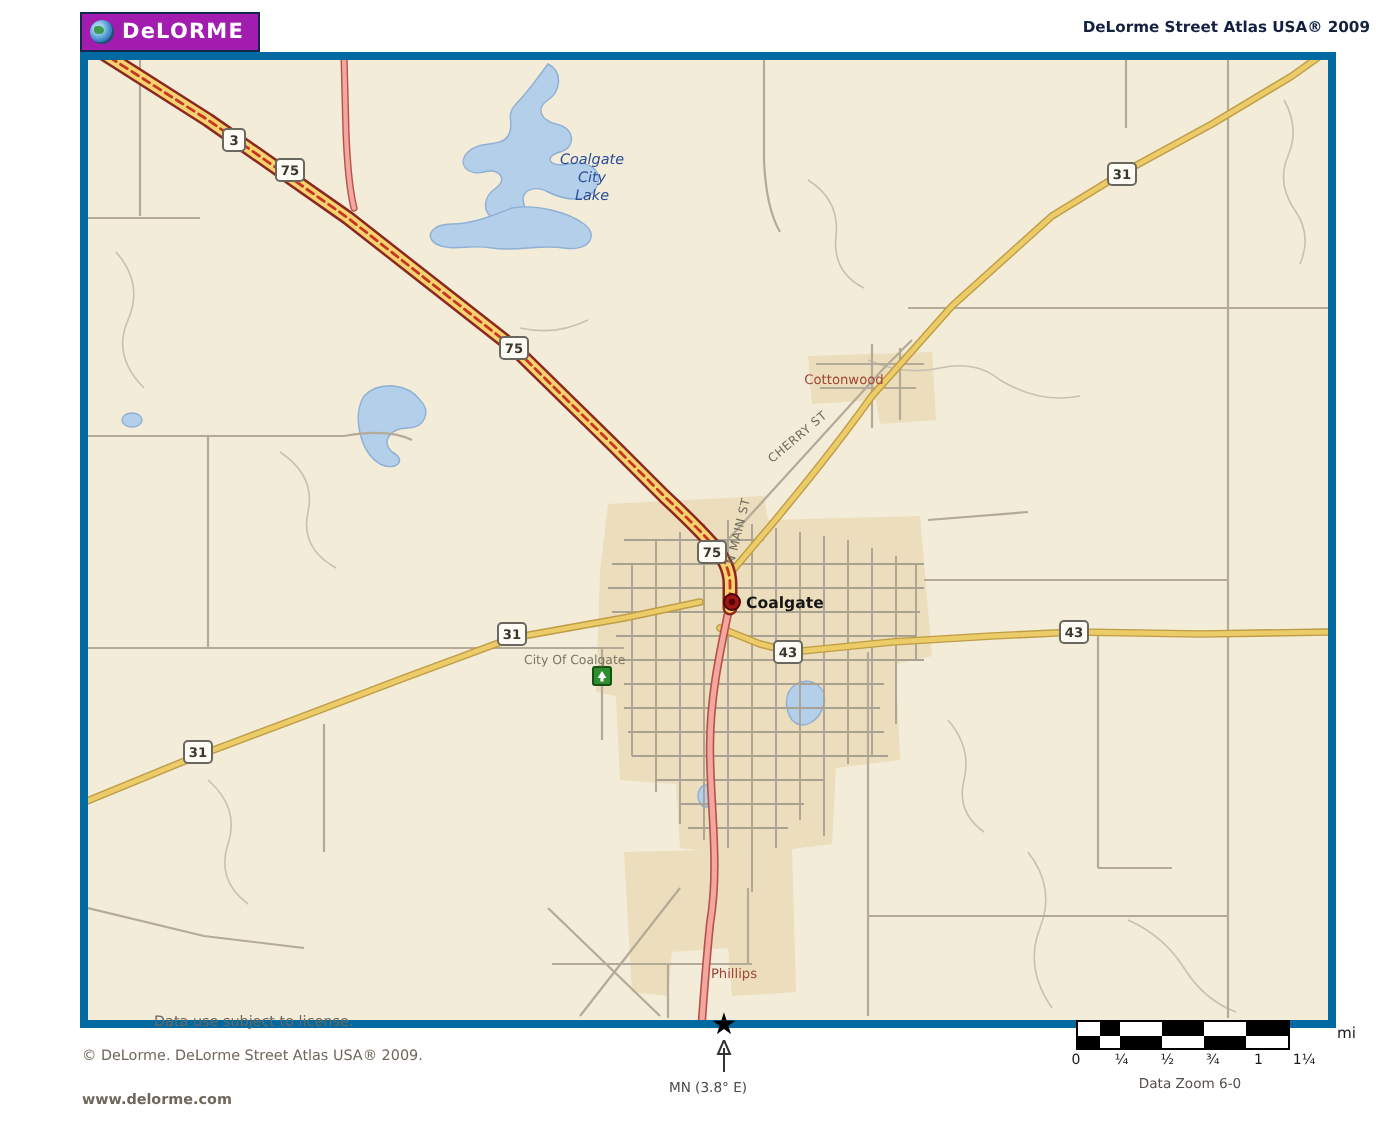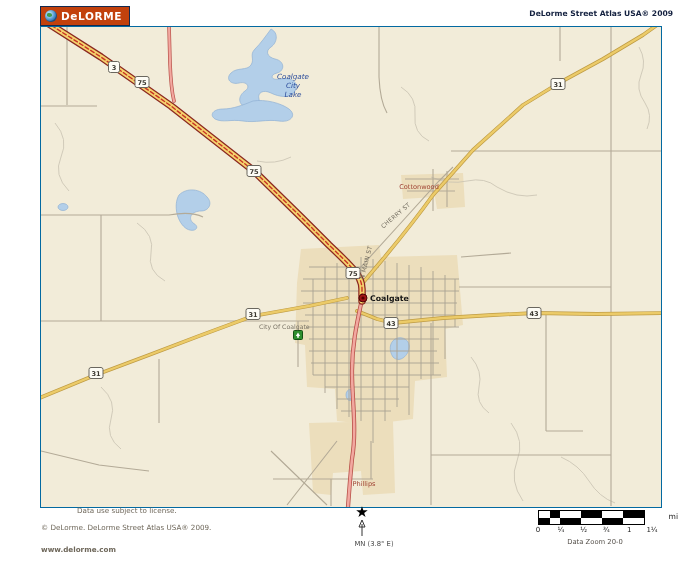--- a/index.html
+++ b/index.html
@@ -1,43 +1,43 @@
 <!DOCTYPE html>
 <html><head>
 <meta charset="utf-8">
 <style>
   html,body{margin:0;padding:0;}
   .page{position:relative;width:688px;height:564px;background:#ffffff;overflow:hidden;
         font-family:"DejaVu Sans", sans-serif;}
   
   .logo{position:absolute;left:40px;top:6px;height:18px;padding:0 7px 0 4px;
-        background:#c2410c;border:1px solid #12294f;display:flex;align-items:center;gap:4px;}
+        background:#a21caf;border:1px solid #12294f;display:flex;align-items:center;gap:4px;}
   .globe{width:12px;height:12px;border-radius:50%;
          background:radial-gradient(circle at 35% 35%, #9fd4f0 0 20%, #3f86c6 55%, #1b5ea0 100%);
          box-shadow:inset -1px -1px 0 rgba(0,0,0,.35);}
   .globe:after{content:"";display:block;width:5px;height:4px;margin:3px 0 0 2px;
          background:#3f9a4e;border-radius:40% 60% 50% 50%;}
   .logo-text{color:#ffffff;font-size:10.5px;font-weight:bold;letter-spacing:.6px;line-height:1;}
-  .app-title{position:absolute;right:15px;top:9px;font-size:7.6px;font-weight:bold;color:#13203f;}
+  .app-title{position:absolute;right:3px;top:9px;font-size:7.6px;font-weight:bold;color:#13203f;}
   
-  .map-frame{position:absolute;left:40px;top:26px;width:620px;height:480px;border:1px solid #0369a1;
+  .map-frame{position:absolute;left:40px;top:26px;width:620px;height:480px;border:4px solid #0369a1;
              background:#f2ecd9;}
   .map-frame svg{display:block;}
   .shield-txt{font-size:6.6px;font-weight:bold;fill:#3a372f;text-anchor:middle;}
   .lake-lbl{font-size:7.2px;font-style:italic;fill:#2b4c9b;text-anchor:middle;}
   .town-lbl{font-size:6.6px;fill:#a04434;text-anchor:middle;}
   .city-lbl{font-size:7.8px;font-weight:600;fill:#161616;}
   .poi-lbl{font-size:6.2px;fill:#7c7668;}
   .st-lbl{font-size:6px;fill:#6f695c;letter-spacing:.3px;text-anchor:middle;}
   
   .foot-line{position:absolute;left:41px;font-size:7.2px;color:#6e675a;line-height:8px;}
   .compass{position:absolute;left:342px;top:505px;width:40px;display:flex;flex-direction:column;
            align-items:center;}
   .star{font-size:15px;line-height:15px;color:#000;}
-  .north-lbl{position:absolute;left:334px;top:540px;width:80px;text-align:center;
+  .north-lbl{position:absolute;left:314px;top:540px;width:80px;text-align:center;
              font-size:6.8px;color:#4a4a4a;}
   .scale{position:absolute;left:538px;top:510px;width:140px;}
   .bar-row{display:flex;align-items:flex-start;}
   .bar{width:112px;height:13px;border:1px solid #000;display:flex;flex-direction:column;}
   .bar-r{display:flex;flex:1;}
   .c{height:100%;}
   .c-w{background:#fff;} .c-b{background:#000;}
   .w10{width:10%;} .w20{width:20%;}
   .mi{margin-left:23px;font-size:7.6px;color:#1a1a1a;line-height:13px;}
   .ticks{position:relative;width:114px;height:10px;margin-top:1px;}
@@ -236,16 +236,16 @@
       <span class="mi">mi</span>
     </div>
     <div class="ticks">
       <span class="tick" style="left:0%;">0</span>
       <span class="tick" style="left:20%;">¼</span>
       <span class="tick" style="left:40%;">½</span>
       <span class="tick" style="left:60%;">¾</span>
       <span class="tick" style="left:80%;">1</span>
       <span class="tick" style="left:100%;text-align:center;">1¼</span>
     </div>
-    <div class="zoomlbl">Data Zoom 20-0</div>
+    <div class="zoomlbl">Data Zoom 6-0</div>
   </div>
 
 </div>
 
 </body></html>

